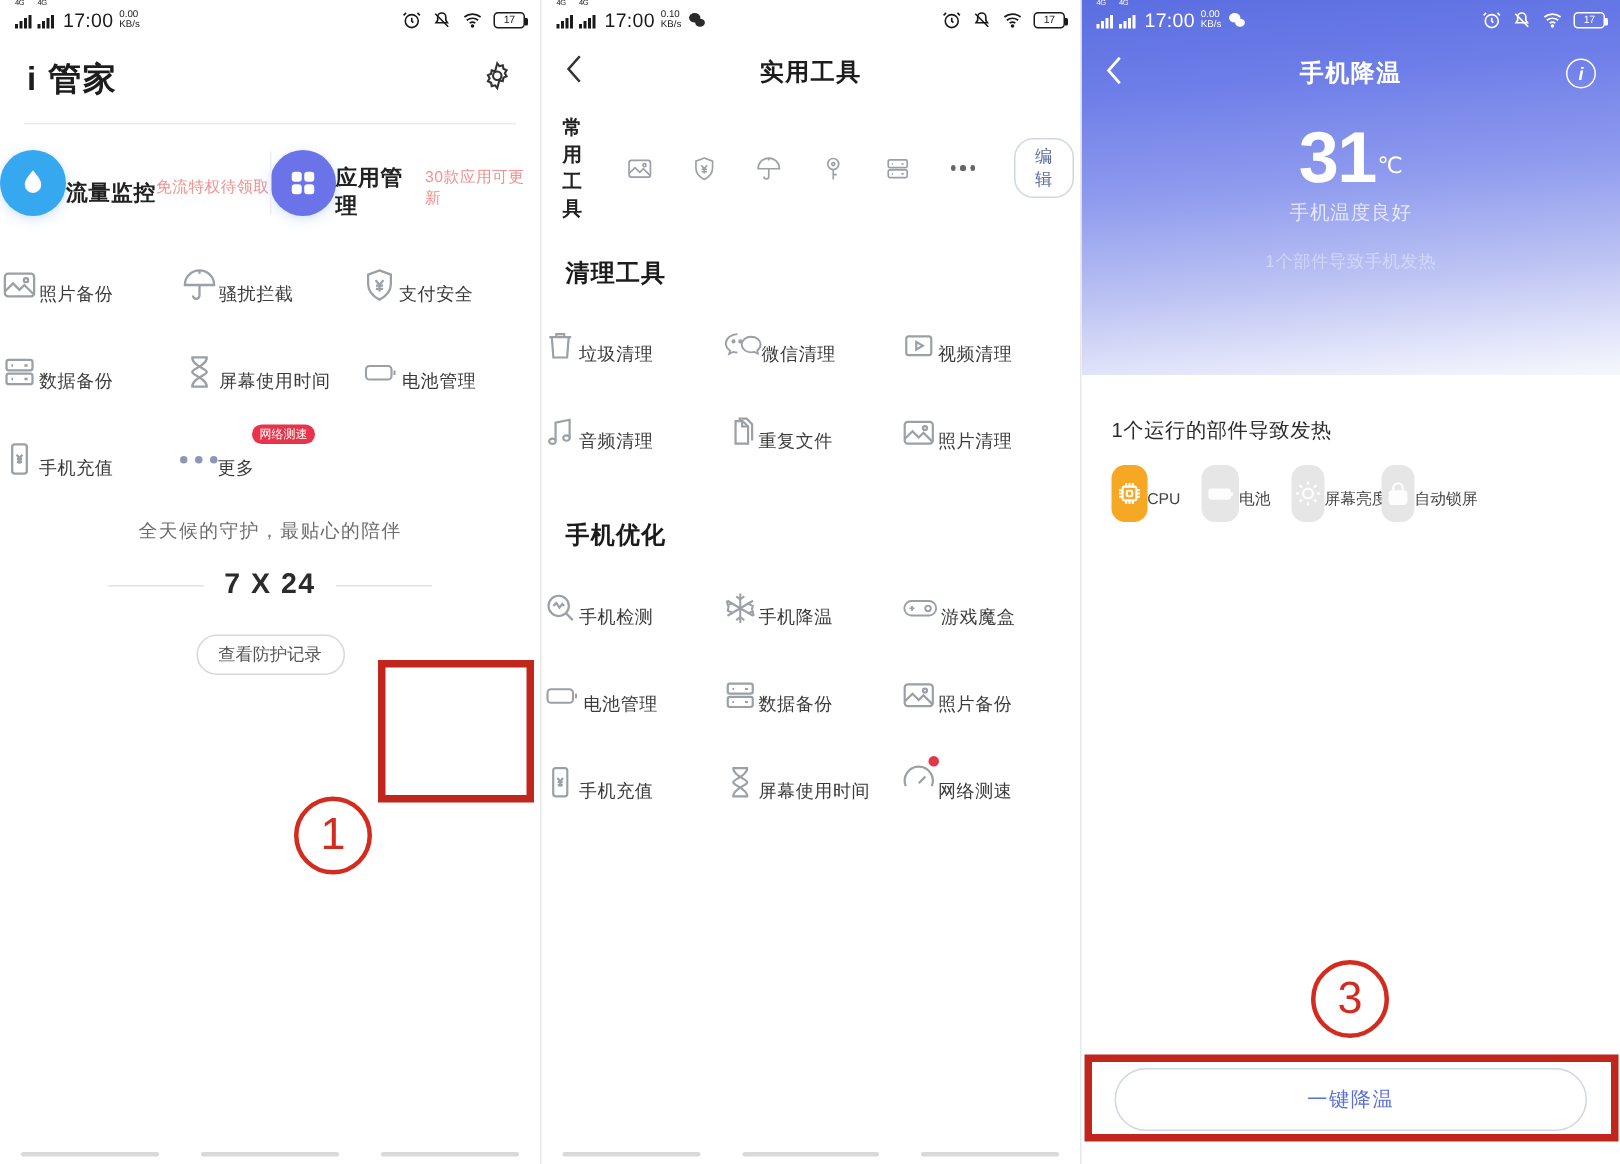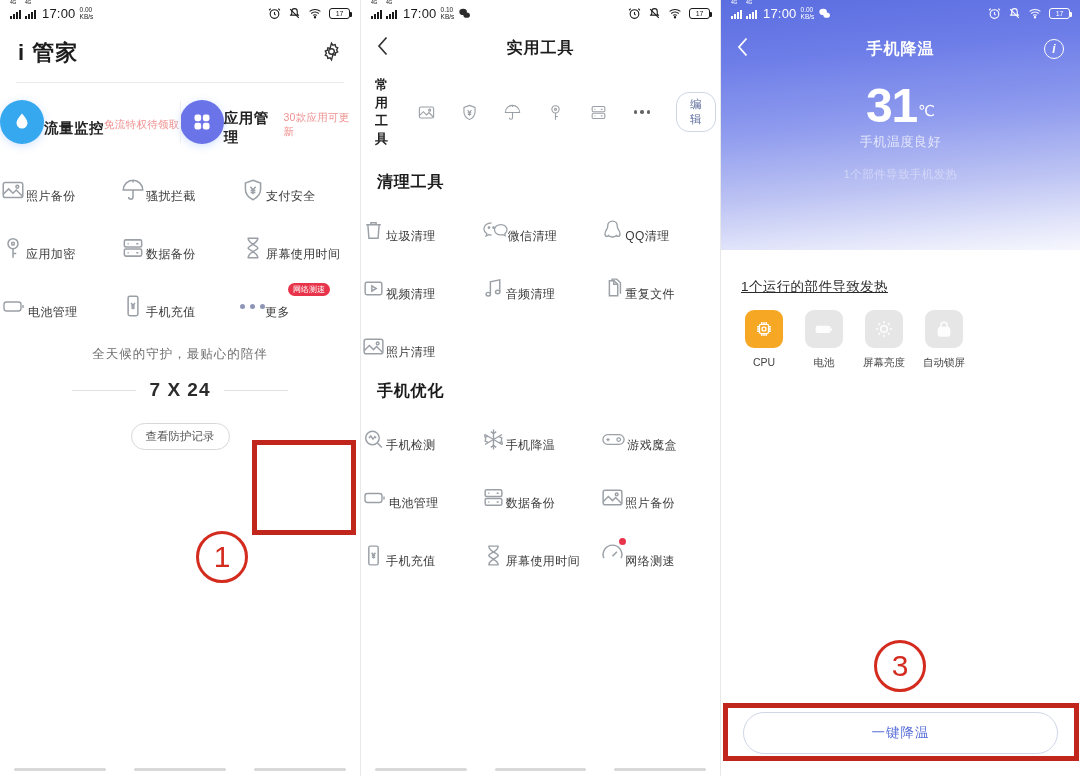--- a/index.html
+++ b/index.html
@@ -118,23 +118,23 @@
   .p3-nav { height: 46px; display:flex; align-items:center; padding: 0 16px; position:relative; color:#fff;}
   .p3-nav .nav-title { position:absolute; left:0;right:0;text-align:center; font-size:16px; font-weight:600; letter-spacing:1px;}
   .p3-nav .back { font-size:22px; font-weight:300; line-height:1;}
   .p3-nav .info { margin-left:auto; width:20px;height:20px;border:1.3px solid #fff; border-radius:50%; display:flex;align-items:center;justify-content:center;font-size:12px;font-style:italic;font-weight:600;}
   .temp { text-align:center; margin-top: 6px; color:#fff;}
   .temp .val { font-size: 48px; font-weight: 700; letter-spacing: -1px;}
   .temp .unit { font-size: 15px; vertical-align: super; font-weight: 400; margin-left:1px;}
   .temp-status { text-align:center; margin-top: 0; font-size: 13px; color: rgba(255,255,255,.72); letter-spacing:.6px;}
   .temp-sub { text-align:center; margin-top: 16px; font-size: 11.5px; color: rgba(255,255,255,.40); letter-spacing:.4px;}
 
-  .parts-title { font-size: 13.5px; color:#2b2b2b; padding: 28px 20px 0 20px; letter-spacing:.4px;text-decoration:underline;}
+  .parts-title { font-size: 13.5px; color:#2b2b2b; padding: 28px 20px 0 20px; letter-spacing:.4px;}
   .parts-row { display:flex; gap: 14px; padding: 14px 20px 0 20px; }
-  .part { display:flex; flex-direction:column; align-items:center; width: 46px;}
+  .part { display:flex; flex-direction:row; align-items:center; width: 46px;}
   .part .pbox { width:38px;height:38px;border-radius:9px; background:#e6e6e6; display:flex;align-items:center;justify-content:center;}
   .part.active .pbox { background:#f6a723; }
   .part .plabel { margin-top: 8px; font-size: 10.5px; color:#444; white-space:nowrap;}
 
   .cool-btn {
     position:absolute; left: 22px; right: 22px; bottom: 22px;
     height: 42px; border: 1px solid #cfd6e6; border-radius: 21px;
     display:flex; align-items:center; justify-content:center;
     font-size: 13.5px; color:#5a6fd8; background:#fff; letter-spacing:1px;
   }
@@ -252,30 +252,20 @@
             <svg width="26" height="26" viewBox="0 0 24 24" fill="none" stroke="#9aa0a6" stroke-width="1.4">
               <path d="M12 3l7 2.6v5.8c0 4.3-3 7.6-7 9.6-4-2-7-5.3-7-9.6V5.6z"></path>
               <path d="M9.6 9l2.4 3 2.4-3M9.8 12.4h4.4M9.8 14.4h4.4M12 12v4"></path>
             </svg>
           </span>
         <span class="glabel">支付安全</span>
       </div>
       <div class="gcell">
         <span class="gicon">
             <svg width="26" height="26" viewBox="0 0 24 24" fill="none" stroke="#9aa0a6" stroke-width="1.4">
-              <circle cx="12" cy="8" r="4.6"></circle>
-              <circle cx="12" cy="8" r="1.3"></circle>
-              <path d="M12 12.6V21M12 17h3"></path>
-            </svg>
-          </span>
-        <span class="glabel">应用加密</span>
-      </div>
-      <div class="gcell">
-        <span class="gicon">
-            <svg width="26" height="26" viewBox="0 0 24 24" fill="none" stroke="#9aa0a6" stroke-width="1.4">
               <rect x="4" y="4.5" width="16" height="6.5" rx="1.4"></rect>
               <rect x="4" y="13" width="16" height="6.5" rx="1.4"></rect>
               <path d="M7 8h1M7 16.3h1M15 8h2M15 16.3h2"></path>
             </svg>
           </span>
         <span class="glabel">数据备份</span>
       </div>
       <div class="gcell">
         <span class="gicon">
             <svg width="26" height="26" viewBox="0 0 24 24" fill="none" stroke="#9aa0a6" stroke-width="1.4">
@@ -453,28 +443,20 @@
       <div class="gcell">
         <span class="gicon">
             <svg width="27" height="25" viewBox="0 0 28 24" fill="none" stroke="#9aa0a6" stroke-width="1.3">
               <path d="M11 4C6.6 4 3 6.9 3 10.4c0 2 1.2 3.8 3 5l-.7 2.3 2.7-1.4c.9.3 1.9.4 3 .4"></path>
               <path d="M24.8 15.2c1.4-1 2.2-2.4 2.2-4 0-3-2.9-5.4-6.5-5.4s-6.5 2.4-6.5 5.4 2.9 5.4 6.5 5.4c.8 0 1.6-.1 2.3-.3l2.3 1.1z"></path>
               <circle cx="8.3" cy="9" r=".8" fill="#9aa0a6"></circle>
               <circle cx="13" cy="9" r=".8" fill="#9aa0a6"></circle>
             </svg>
           </span>
         <span class="glabel">微信清理</span>
-      </div>
-      <div class="gcell">
-        <span class="gicon">
-            <svg width="25" height="25" viewBox="0 0 24 24" fill="none" stroke="#9aa0a6" stroke-width="1.3">
-              <path d="M12 3c-2.8 0-4.6 2.1-4.6 4.8 0 1.3-.4 2.2-1 3.1-.9 1.3-1.6 2.6-1.6 4.2 0 1.6.9 2.6 1.9 2.6.6 0 1.1-.3 1.5-.9.9.9 2.2 1.4 3.8 1.4s2.9-.5 3.8-1.4c.4.6.9.9 1.5.9 1 0 1.9-1 1.9-2.6 0-1.6-.7-2.9-1.6-4.2-.6-.9-1-1.8-1-3.1C16.6 5.1 14.8 3 12 3z"></path>
-            </svg>
-          </span>
-        <span class="glabel">QQ清理</span>
       </div>
       <div class="gcell">
         <span class="gicon">
             <svg width="25" height="25" viewBox="0 0 24 24" fill="none" stroke="#9aa0a6" stroke-width="1.4">
               <rect x="4" y="6" width="16" height="12" rx="1.6"></rect>
               <path d="M10.4 9.5l4.2 2.5-4.2 2.5z"></path>
             </svg>
           </span>
         <span class="glabel">视频清理</span>
       </div>

